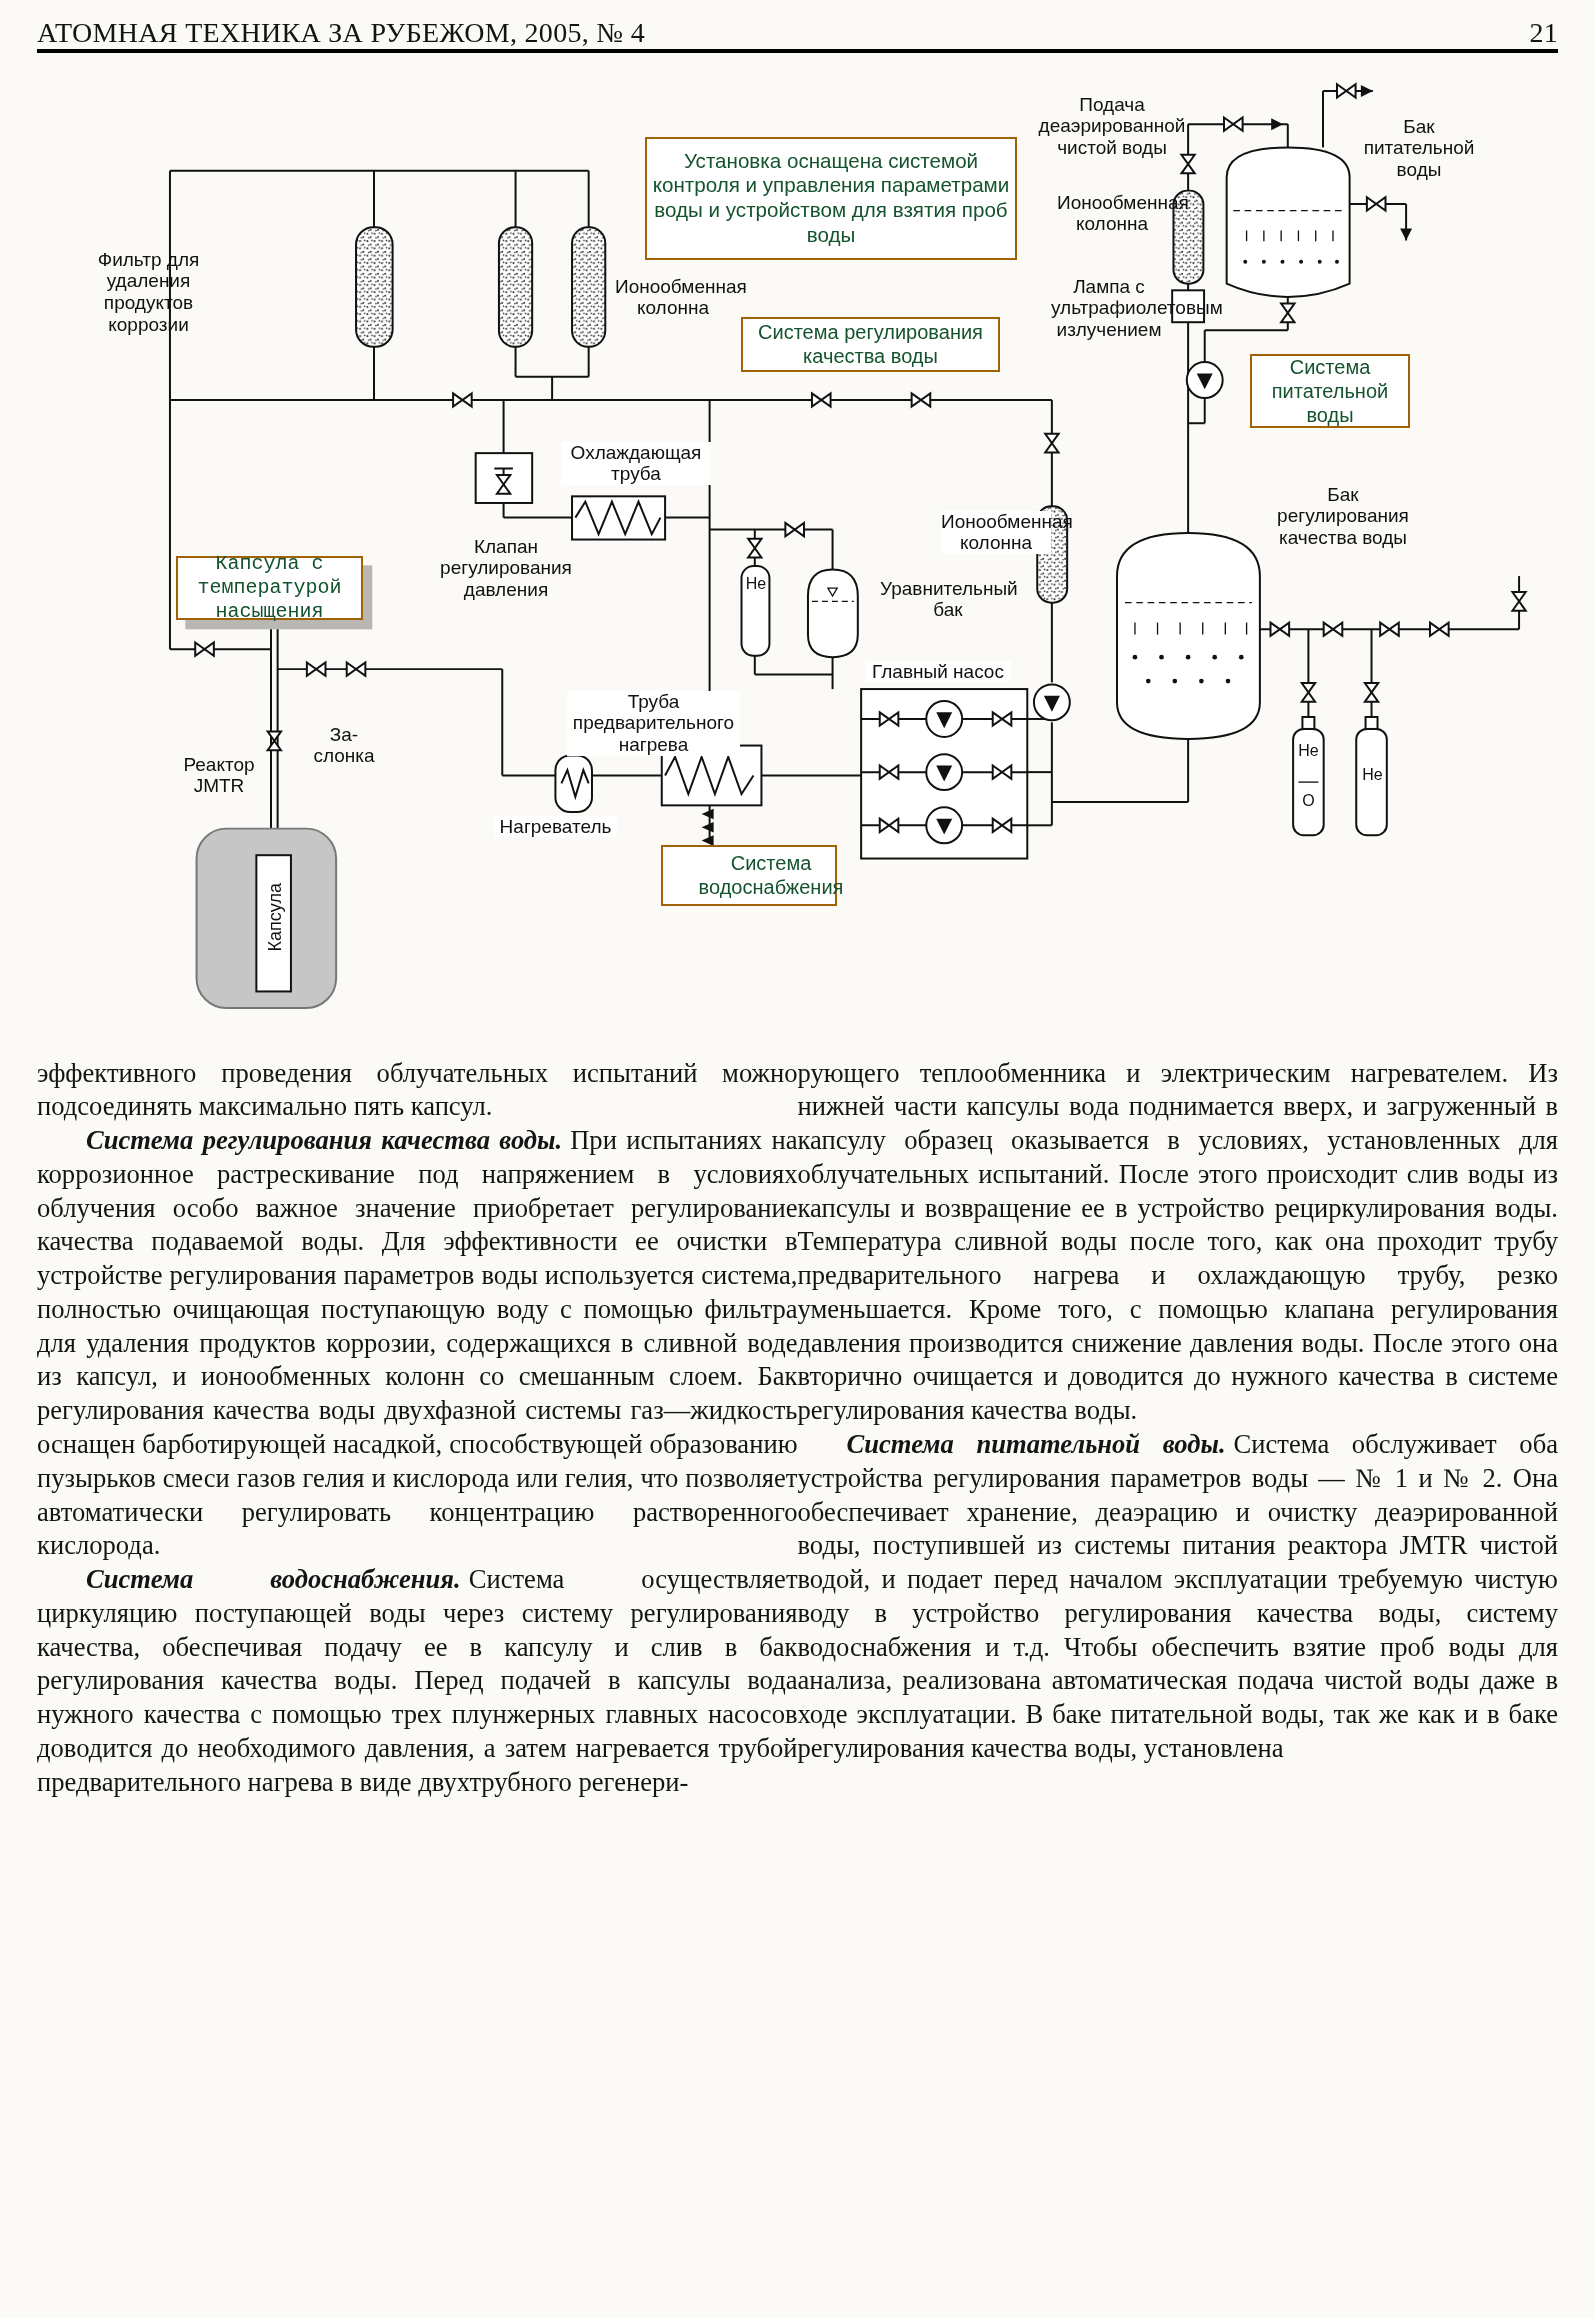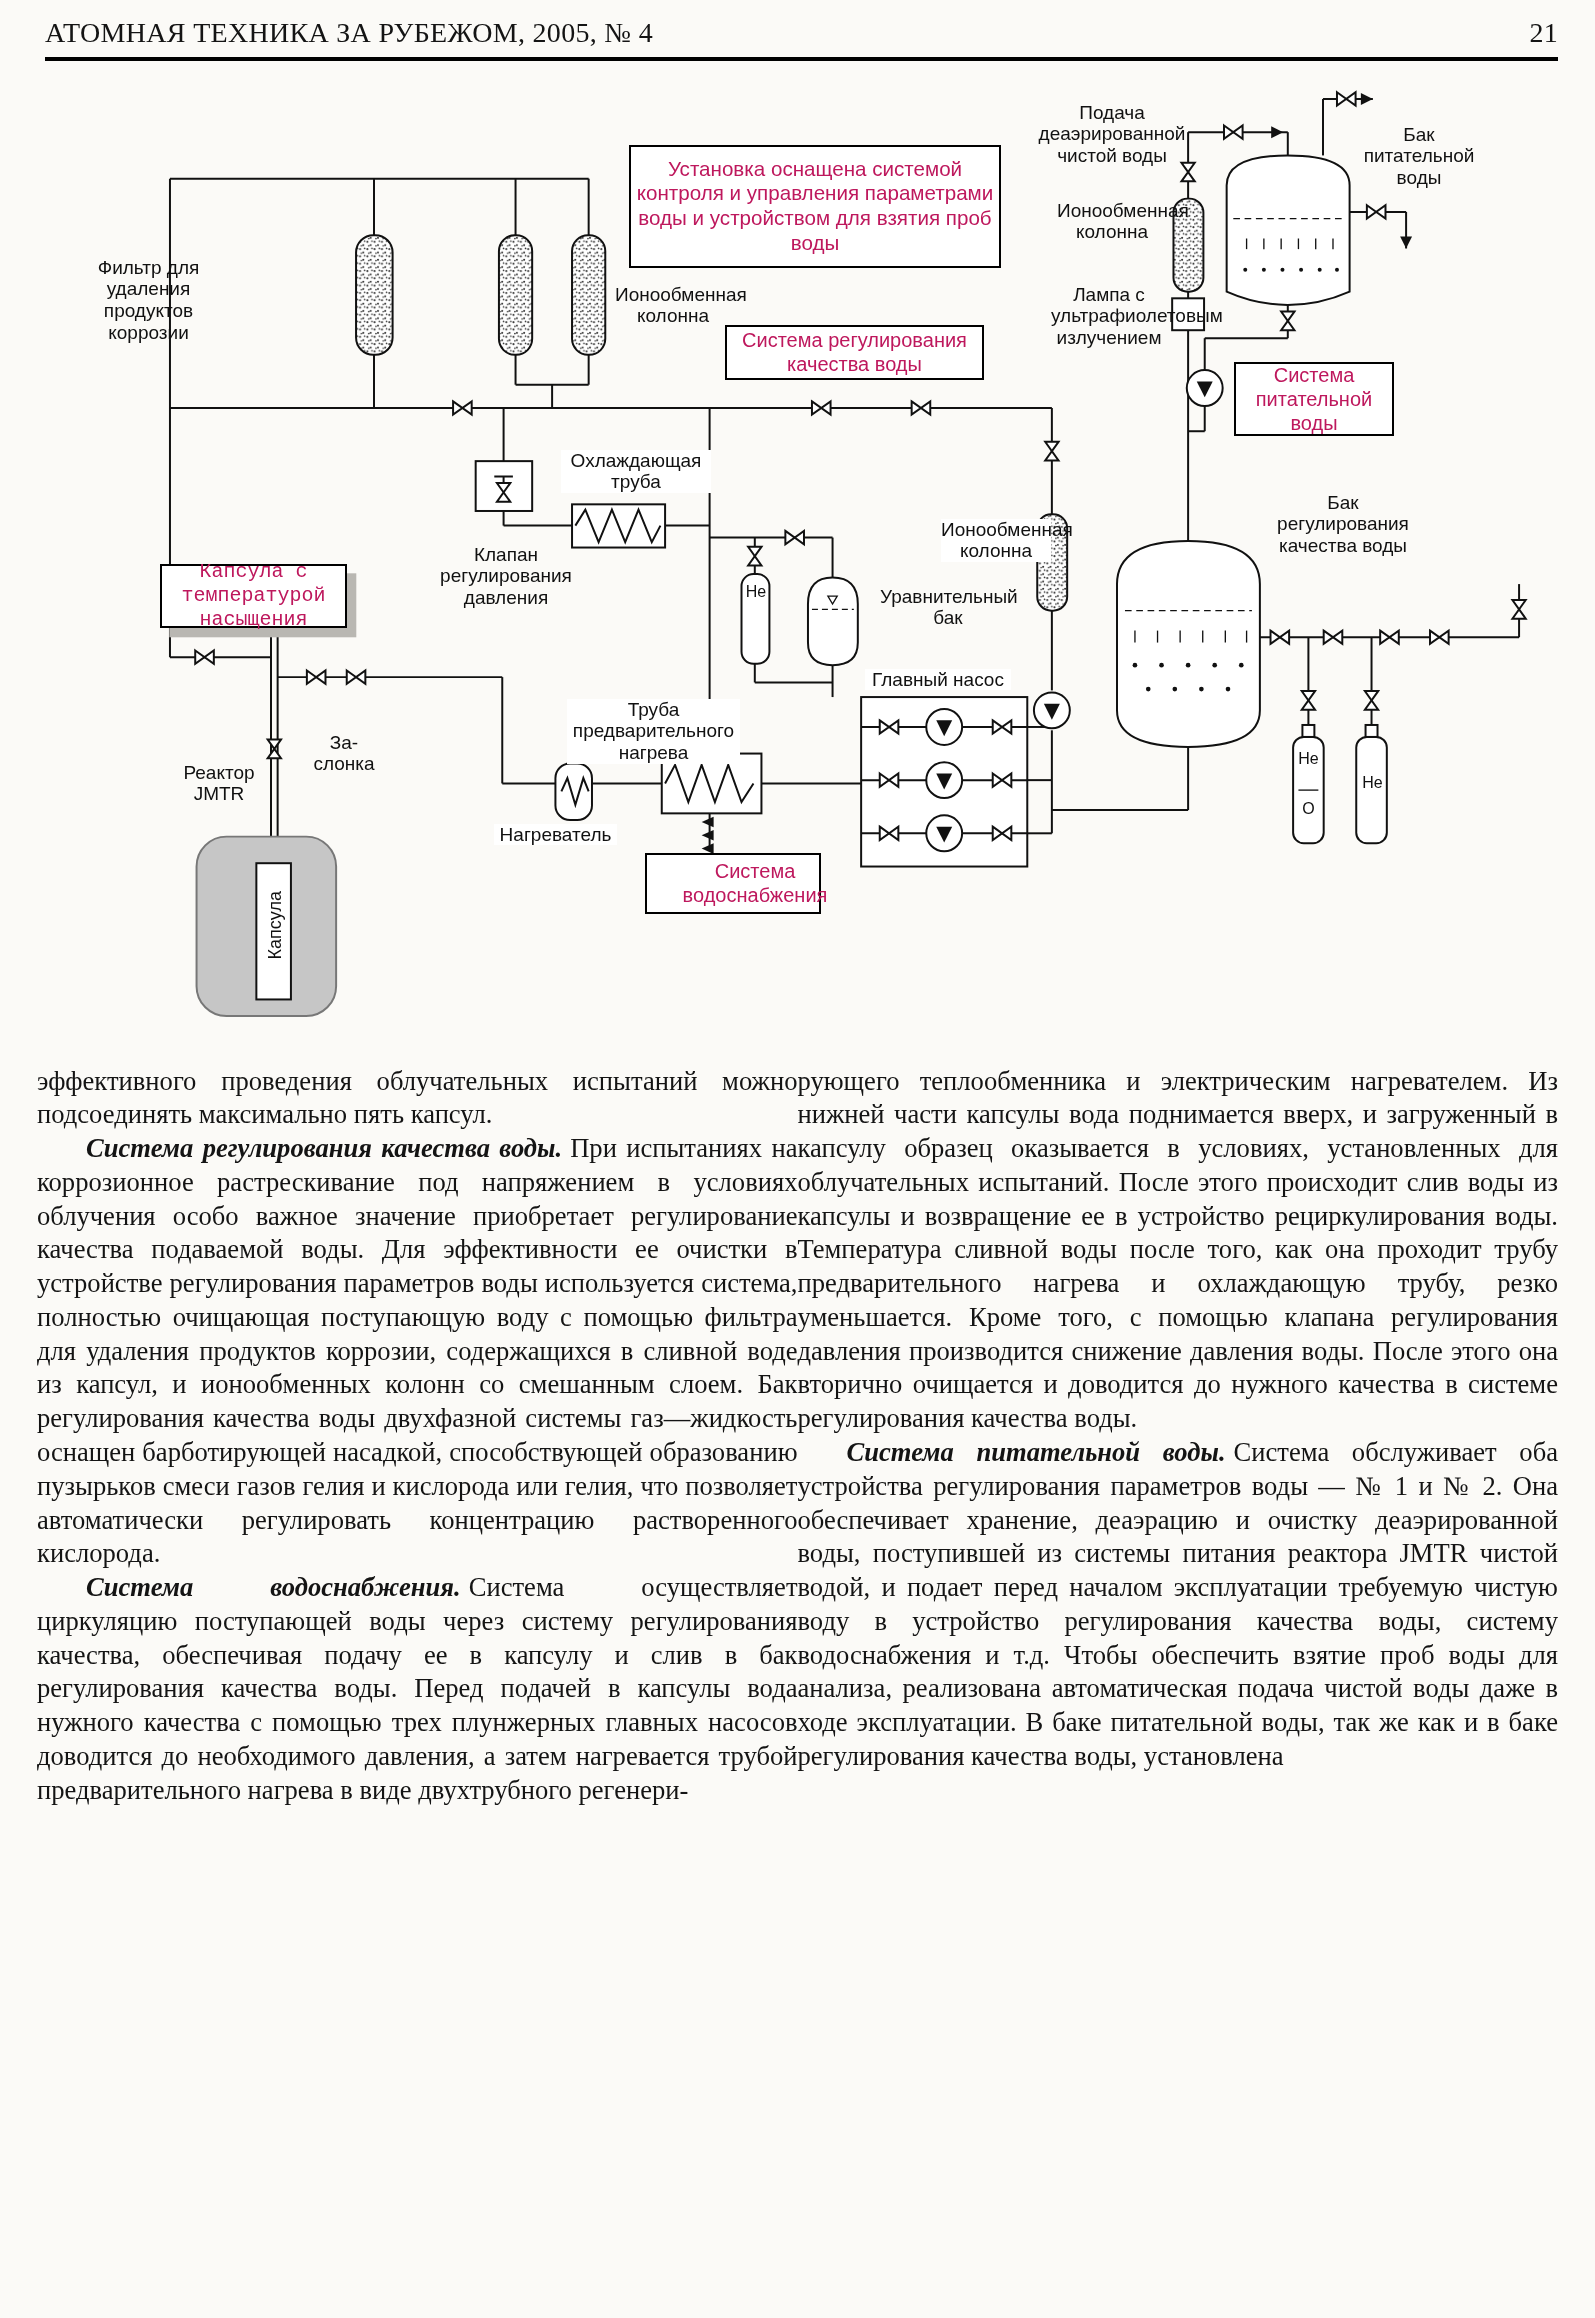--- a/index.html
+++ b/index.html
@@ -6,30 +6,30 @@
   body{
     width:1595px;height:2319px;
     background:#fbfaf7;color:#141414;
     font-family:"Liberation Serif",serif;
     position:relative;overflow:hidden;
   }
   .page{padding:17.3px 37px 0 37px;}
   
   .hdr{display:flex;justify-content:space-between;align-items:center;
        font-size:28px;letter-spacing:0.3px;
-       border-bottom:4px solid #000;padding-bottom:8px;margin-left:8px;}
+       border-bottom:4px solid #000;padding-bottom:0;}
   
   .fig{position:relative;width:1522px;height:957px;margin:17.3px 0 0 0;}
   .fig svg{position:absolute;left:0;top:0;}
   .lbl{position:absolute;font-family:"Liberation Sans",sans-serif;
        font-size:19px;line-height:1.14;text-align:center;color:#111;}
   .boxlbl{position:absolute;display:flex;align-items:center;justify-content:center;
-       border:2px solid #000000;background:#fff;
+       border:2px solid #a16207;background:#fff;
        font-family:"Liberation Sans",sans-serif;font-size:20px;line-height:1.2;
-       text-align:center;padding:4px;box-sizing:border-box;color:#be185d;}
+       text-align:center;padding:4px;box-sizing:border-box;color:#14532d;margin-left:16px;}
   .shadowbox{box-shadow:9.3px 9.3px 0 #b9b7b2;}
   .vert{transform:rotate(-90deg);transform-origin:center center;}
   .caption{font-size:26.6px;font-weight:bold;margin:17.3px 0 0 0;}
   
   .cols{display:flex;margin-top:29px;}
   .col{flex:1;font-size:26.6px;line-height:1.27;text-align:justify;}
   .para{margin:0;}
   .para.indent{text-indent:49px;}
   .lead{font-weight:bold;font-style:italic;}
   .lead:not(:empty){margin-right:8px;}

